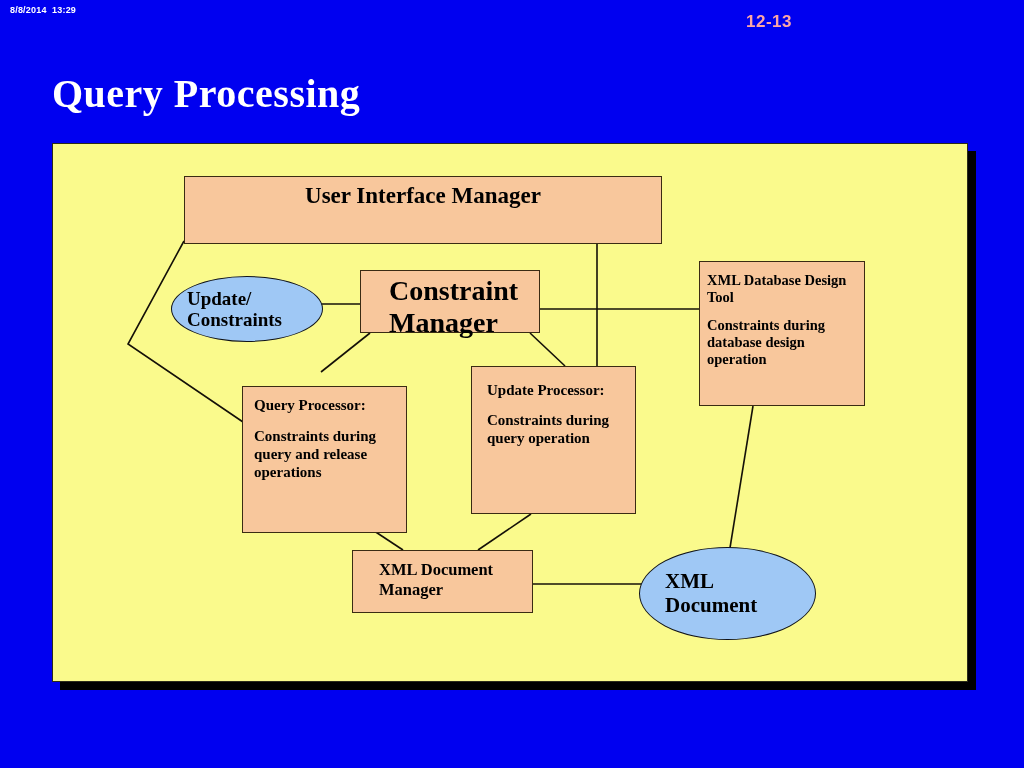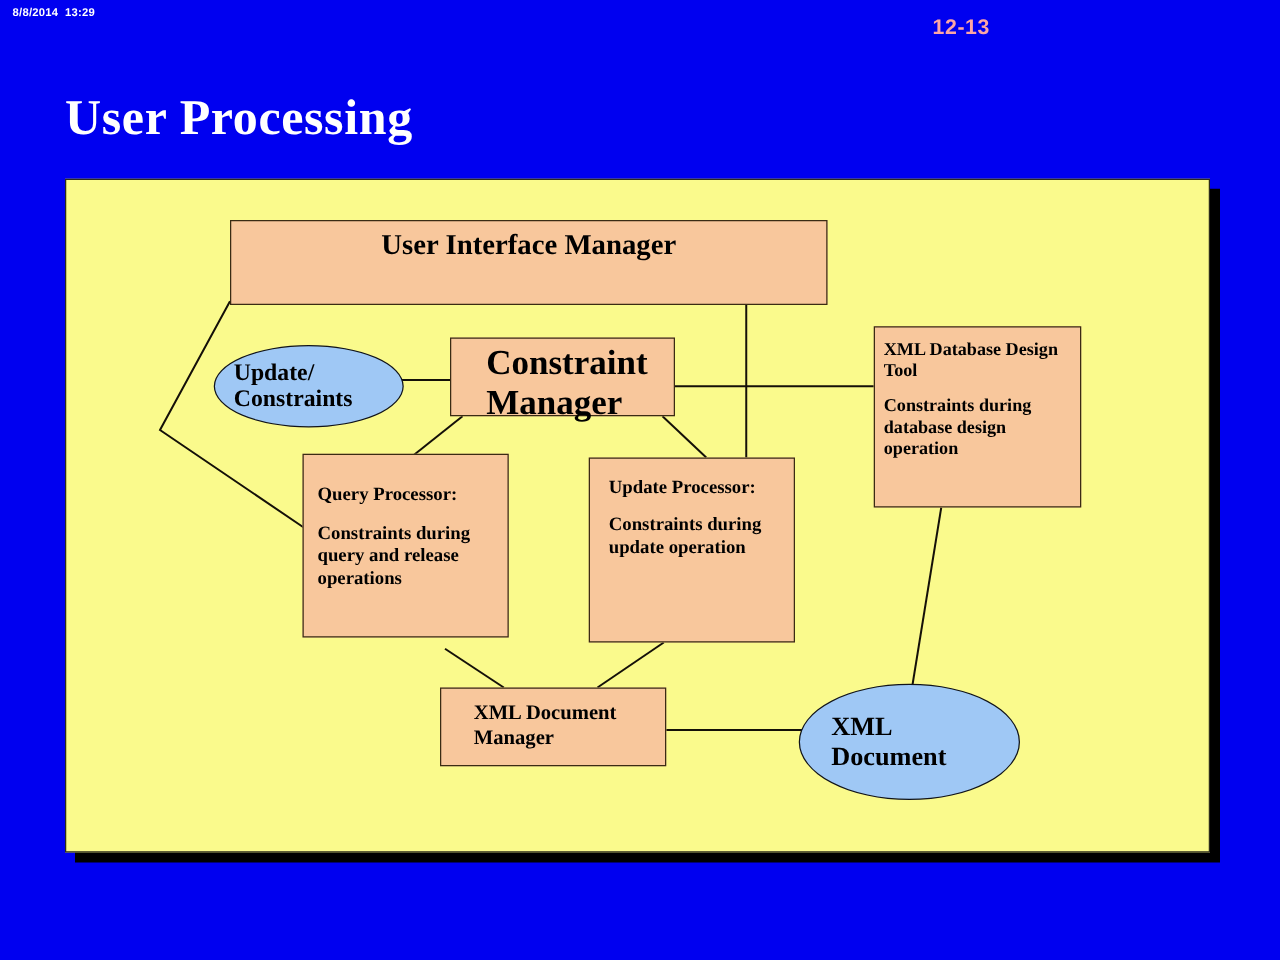--- a/index.html
+++ b/index.html
@@ -130,24 +130,24 @@
     padding: 4px 0 0 28px;
   }
   #node-xmldbtool {
     left: 646px; top: 117px; width: 166px; height: 145px;
     font-size: 14.5px;
     line-height: 1.18;
     padding: 10px 8px 0 7px;
   }
   #node-xmldbtool .body { margin-top: 11px; }
   #node-query {
-    left: 189px; top: 219px; width: 165px; height: 147px;
+    left: 189px; top: 242px; width: 165px; height: 147px;
     font-size: 15px;
     line-height: 1.2;
-    padding: 23px 6px 0 11px;
+    padding: 9px 6px 0 11px;
   }
   #node-query .body { margin-top: 13px; }
   #node-update {
     left: 418px; top: 222px; width: 165px; height: 148px;
     font-size: 15px;
     line-height: 1.2;
     padding: 14px 6px 0 15px;
     overflow: visible;
   }
   #node-update .body { margin-top: 12px; }
@@ -164,21 +164,21 @@
     padding-left: 25px;
   }
 </style>
 </head>
 <body>
 
 <div id="slide">
 
   <div class="meta-datetime">8/8/2014  13:29</div>
   <div class="meta-pagenum">12-13</div>
-  <div class="slide-title">User Processing</div>
+  <div class="slide-title">Query Processing</div>
 
   <div class="panel-shadow"></div>
 
   <div class="panel">
     <div class="canvas">
 
       <svg class="edges" viewBox="0 0 916 539">
         <g fill="none" stroke="#141008" stroke-width="1.6">
 
           <polyline points="131,97 75,200 190,278"></polyline>
@@ -224,21 +224,21 @@
         <span class="body">Constraints during database design operation</span>
       </div>
 
       <div class="node box" id="node-query">
         <span class="title">Query Processor:</span>
         <span class="body">Constraints during query and release operations</span>
       </div>
 
       <div class="node box" id="node-update">
         <span class="title">Update Processor:</span>
-        <span class="body">Constraints during update operation</span>
+        <span class="body">Constraints during query operation</span>
       </div>
 
       <div class="node box" id="node-xmldoc">
         <span class="title">XML Document</span>
         <span class="body">Manager</span>
       </div>
 
       <div class="node ellipse" id="node-xmldb">
         <div>
           <span class="title">XML</span>

